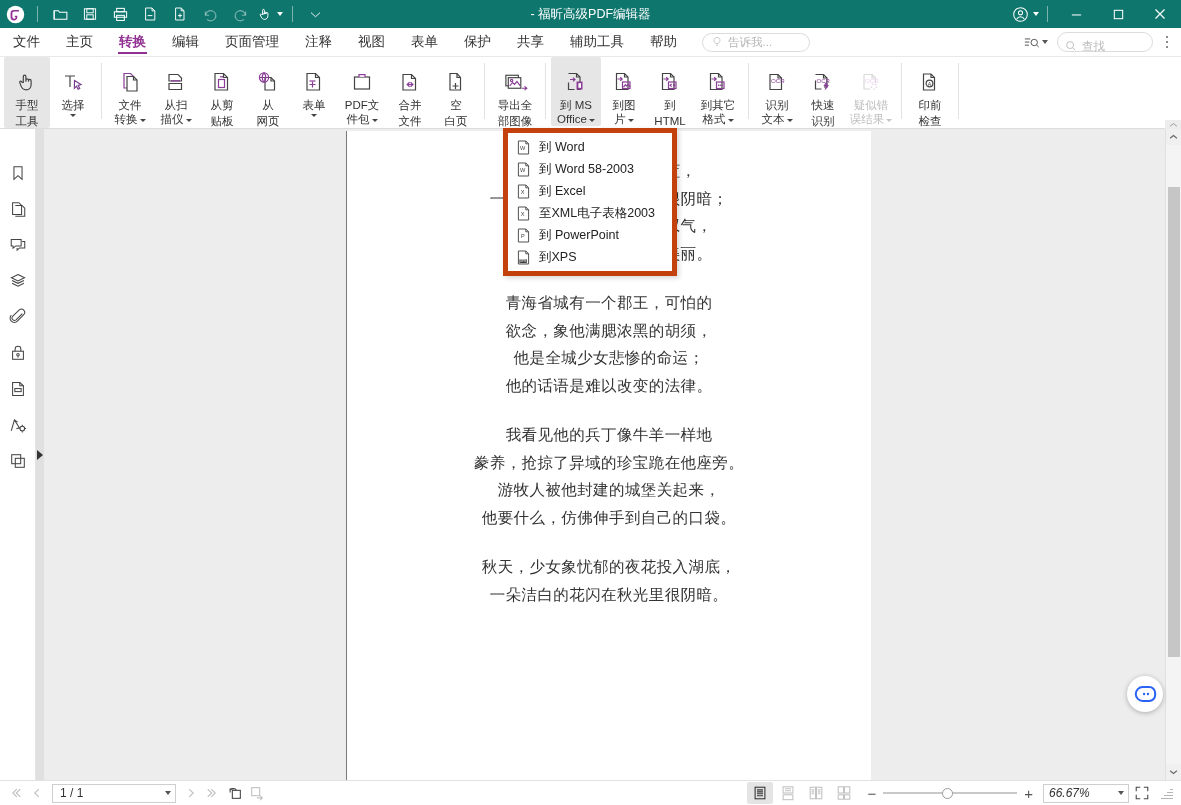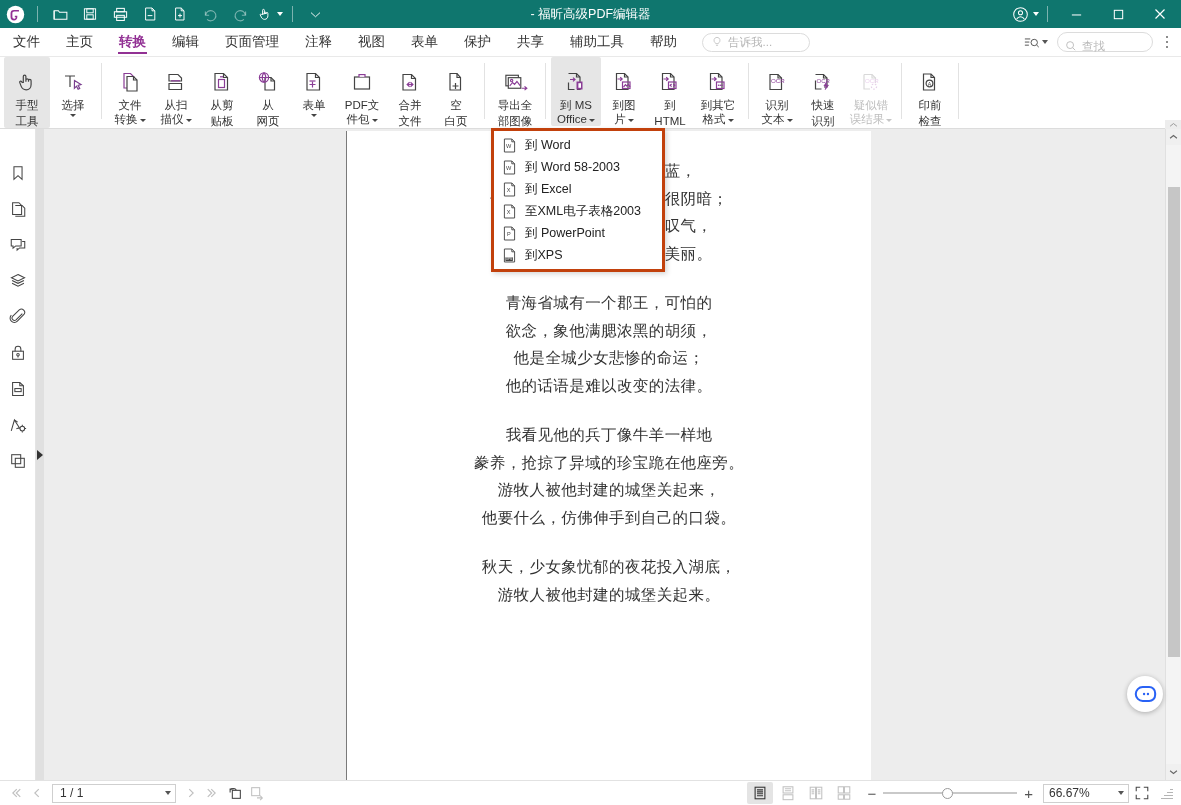--- a/index.html
+++ b/index.html
@@ -82,22 +82,22 @@
   }
   .rb-label.dim { color:#bdbdbd; }
   .rb-lab2 { font-size:11.5px; color:#333; line-height:13.5px; white-space:nowrap; display:flex; align-items:center; justify-content:center; gap:2px;}
   .rb-lab2.dim { color:#bdbdbd; }
   .mini-caret { width:0;height:0;border-left:3px solid transparent;border-right:3px solid transparent;border-top:3.5px solid #444; display:inline-block; position:relative; top:1px;}
   .mini-caret.dim { border-top-color:#c6c6c6; }
   .rb-div { width:1px; background:#e2e2e2; height:56px; margin: 6px 5px 0 5px; }
 
   
   .dropdown {
-    position:absolute; left:491px; top:128px; width:174px; background:#fff;
-    border:3px solid #c2410c; box-shadow: 2px 2px 5px rgba(0,0,0,.16); z-index:60; padding: 3px 0;
+    position:absolute; left:503px; top:128px; width:174px; background:#fff;
+    border:5px solid #c2410c; box-shadow: 2px 2px 5px rgba(0,0,0,.16); z-index:60; padding: 3px 0;
   }
   .dd-item { height:22px; display:flex; align-items:center; gap:9px; padding-left:8px; font-size:12.5px; color:#222; cursor:default;}
   .dd-ico { width:14px; height:16px; display:flex; align-items:center; justify-content:center; }
 
   
   .body { position:absolute; top:129px; left:0; right:0; bottom:25px; background:#ededed; }
   .leftrail {
     position:absolute; left:0; top:0; bottom:0; width:36px; background:#fff;
     display:flex; flex-direction:column; align-items:center; padding-top:30px; gap:8px;
     border-right:1px solid #e4e4e4;
@@ -146,21 +146,21 @@
   }
   .pagebox span { font-size:12px; color:#333; }
   .pagebox .caret-d { margin-left:auto; }
   .sb-right { margin-left:auto; display:flex; align-items:center; gap:2px; padding-right:4px;}
   .viewbtn { width:26px; height:22px; display:flex; align-items:center; justify-content:center; border-radius:2px;}
   .viewbtn.sel { background:#e4e4e4; }
   .zoomctl { display:flex; align-items:center; gap:7px; margin:0 8px; }
   .slider { width:134px; height:12px; position:relative; display:flex; align-items:center; }
   .slider .track { width:100%; height:2px; background:#c9c9c9; }
   .slider .knob { position:absolute; left:44%; width:11px; height:11px; border-radius:50%; background:#fff; border:1.5px solid #9a9a9a; }
-  .zoombox { width:86px; height:19px; border:1px solid #cfcfcf; display:flex; align-items:center; padding:0 4px 0 5px; }
+  .zoombox { width:86px; height:19px; border:1px solid #cfcfcf; display:flex; align-items:center; padding:0 4px 0 5px;font-style:italic; }
   .zoombox span { font-size:12px; color:#333; }
   .zoombox .caret-d { margin-left:auto; }
   .grip { width:14px; height:14px; margin-left:4px; position:relative; overflow:hidden;}
   .grip i { position:absolute; right:0; height:1px; background:#b5b5b5; transform-origin: right center; }
   .plusminus { font-size:15px; color:#555; line-height:1; user-select:none; }
 </style>
 </head>
 <body>
 
 <div id="app">
@@ -759,21 +759,21 @@
 
           <div class="poem-block">
             <div class="poem-line">我看见他的兵丁像牛羊一样地</div>
             <div class="poem-line">豢养，抢掠了异域的珍宝跪在他座旁。</div>
             <div class="poem-line">游牧人被他封建的城堡关起来，</div>
             <div class="poem-line">他要什么，仿佛伸手到自己的口袋。</div>
           </div>
 
           <div class="poem-block">
             <div class="poem-line">秋天，少女象忧郁的夜花投入湖底，</div>
-            <div class="poem-line">游牧人被他封建的城堡关起来。</div>
+            <div class="poem-line">一朵洁白的花闪在秋光里很阴暗。</div>
           </div>
 
         </div>
       </div>
     </div>
 
     <div class="vscroll">
       <div class="vs-top-tiny">
         <svg width="9" height="6" viewBox="0 0 10 6" fill="none" stroke="#999" stroke-width="1.1">
             <path d="M1.2 4.4L5 1.4l3.8 3"></path>

